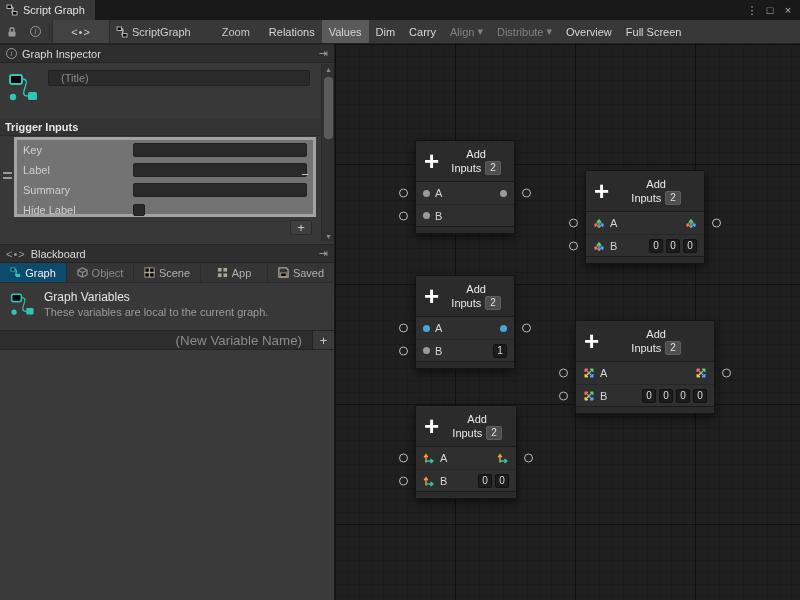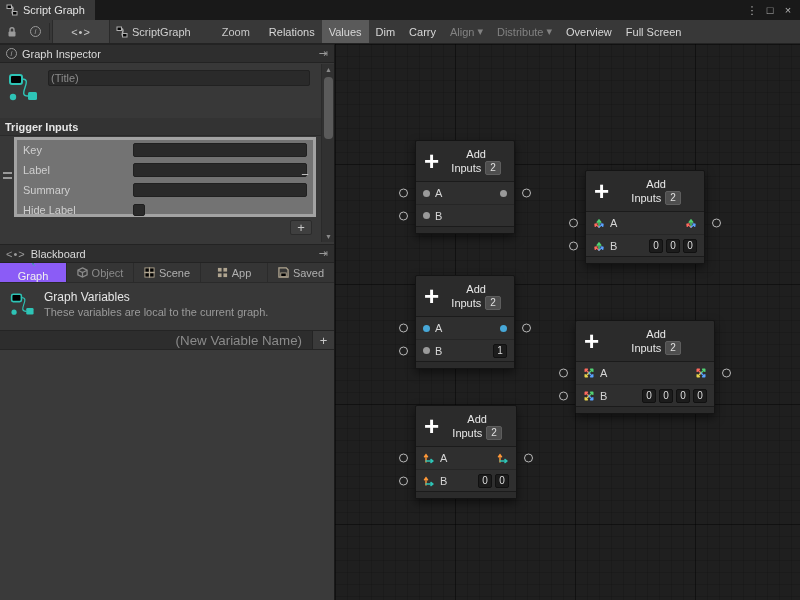--- a/index.html
+++ b/index.html
@@ -33,21 +33,21 @@
             font-size:8px; line-height:9px; text-align:center; font-style:italic; flex:0 0 auto; }
 
   
   .left-panel { position:absolute; left:0; top:44px; width:335px; height:556px; background:#383838;
                 border-right:1px solid #1a1a1a; }
   .sec-head { position:absolute; left:0; right:0; height:19px; background:#2e2e2e;
               border-top:1px solid #232323; border-bottom:1px solid #232323;
               display:flex; align-items:center; gap:5px; padding:0 6px; color:#dadada; }
   .dock-icon { margin-left:auto; color:#9a9a9a; font-size:11px; }
   .tfield { background:#2a2a2a; border:1px solid #212121; border-radius:2px; color:#cfcfcf;
-            font-size:11px; height:16px; padding:0 2px; outline:none;
+            font-size:11px; height:16px; padding:0 12px; outline:none;
             font-family:"Liberation Sans", sans-serif; }
   input::placeholder { color:#8b8b8b; }
   .fold-head { position:absolute; left:0; right:0; height:18px; background:#333333;
                border-bottom:1px solid #2a2a2a; display:flex; align-items:center; padding:0 5px;
                font-weight:bold; color:#e6e6e6; }
   .list-item { position:absolute; left:14px; right:18px; background:#737373; border:3px solid #a3a3a3; }
   .prop-row { display:flex; align-items:center; height:20px; padding:0 6px; }
   .prop-label { width:110px; color:#cfcfcf; }
   .prop-input { flex:1; }
   .checkbox { width:12px; height:12px; background:#2a2a2a; border:1px solid #1f1f1f; border-radius:2px; }
@@ -58,21 +58,21 @@
   .plusfoot { background:#3f3f3f; border:1px solid #2b2b2b; border-radius:2px; }
   .scrollbar { position:absolute; width:13px; background:#313131; border-left:1px solid #2a2a2a; }
   .sb-arrow { position:absolute; left:0; width:13px; height:11px; color:#8a8a8a; font-size:7px;
               display:flex; align-items:center; justify-content:center; }
   .sb-thumb { position:absolute; left:2px; width:9px; background:#5a5a5a; border-radius:4px; }
 
   .tabs { position:absolute; left:0; right:0; height:20px; display:flex; background:#353535;
           border-bottom:1px solid #2a2a2a; }
   .tab { flex:1; display:flex; align-items:center; justify-content:center; gap:4px; color:#b0b0b0;
          border-right:1px solid #2b2b2b; }
-  .tab.active { background:#8b5cf6; color:#f0f0f0;flex-direction:column; }
+  .tab.active { background:#0c4a6e; color:#f0f0f0; }
 
   .vars-title { color:#e6e6e6; font-size:12px; }
   .vars-desc { color:#9a9a9a; }
   .newvar-row { position:absolute; left:0; right:0; height:20px; background:#2d2d2d;
                 border-top:1px solid #242424; border-bottom:1px solid #242424; }
   .newvar-input { position:absolute; left:0; right:24px; top:0; height:18px; background:transparent;
                   border:none; text-align:right; padding-right:8px; }
   .newvar-add { position:absolute; right:0; top:0; width:22px; height:18px; background:#3a3a3a;
                 border-left:1px solid #242424; display:flex; align-items:center; justify-content:center;
                 color:#c8c8c8; font-size:13px; }

